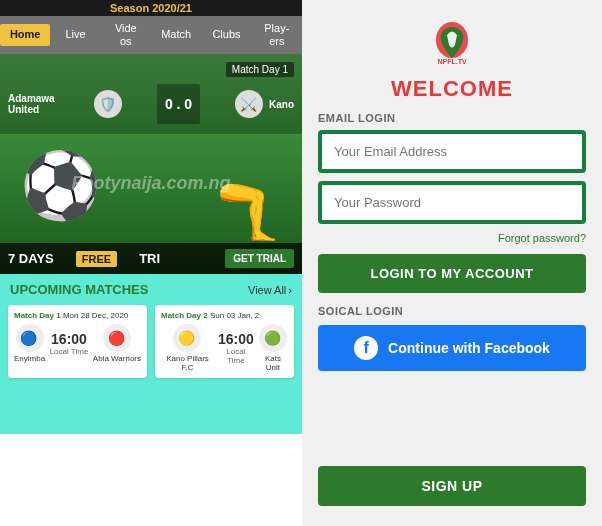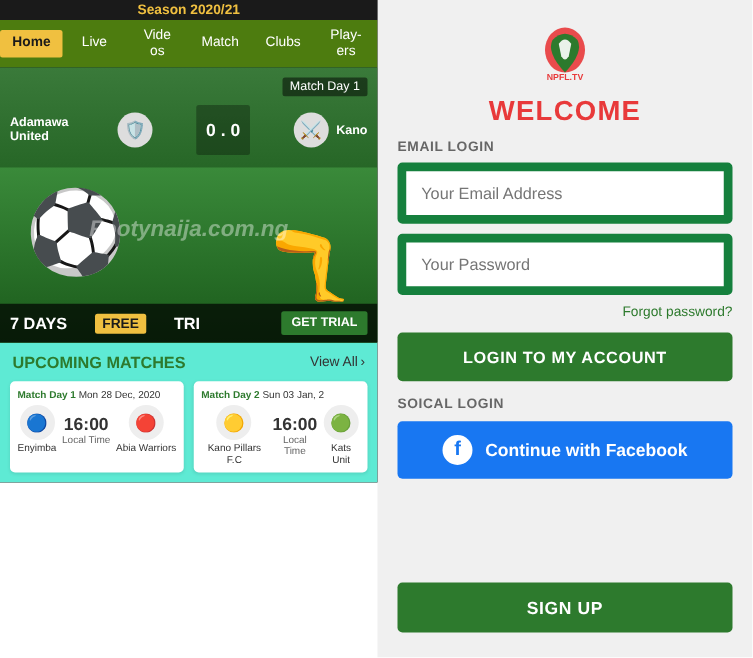--- a/index.html
+++ b/index.html
@@ -7,39 +7,39 @@
       width: 602px;
       height: 526px;
       font-family: Arial, sans-serif;
       display: flex;
       overflow: hidden;
     }
 
     
     .left-panel {
       width: 302px;
-      height: 386px;
+      height: 434px;
       background: #1a1a1a;
       display: flex;
       flex-direction: column;
       overflow: hidden;
       position: relative;
     }
 
     .top-bar {
       background: #1a1a1a;
       padding: 2px 0 2px 0;
       text-align: center;
       font-size: 11px;
       color: #f0c040;
       font-weight: bold;
     }
 
     .nav-bar {
-      background: #4d7c0f;
+      background: #737373;
       display: flex;
       align-items: center;
       height: 38px;
     }
 
     .nav-item {
       flex: 1;
       text-align: center;
       color: white;
       font-size: 11px;
@@ -313,21 +313,21 @@
       font-size: 11px;
       color: #666;
       font-weight: bold;
       margin-bottom: 6px;
       letter-spacing: 0.5px;
     }
 
     .input-field {
       width: 100%;
       padding: 10px 12px;
-      border: 7px solid #15803d;
+      border: 4px solid #15803d;
       border-radius: 4px;
       font-size: 13px;
       color: #999;
       background: white;
       margin-bottom: 8px;
       outline: none;
     }
 
     .forgot-password {
       align-self: flex-end;

